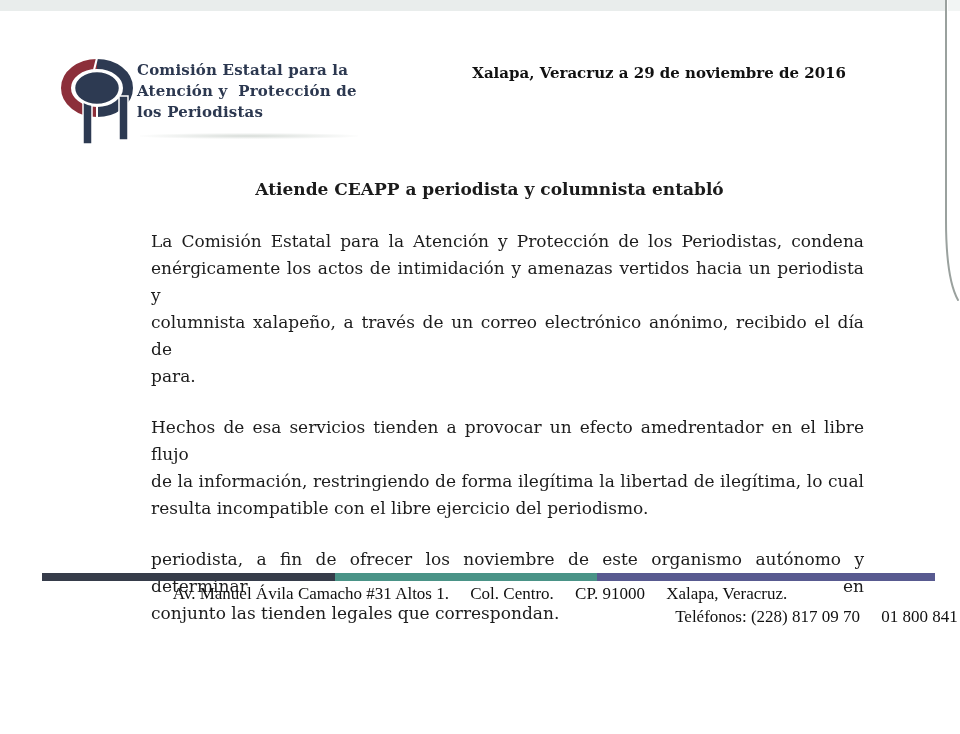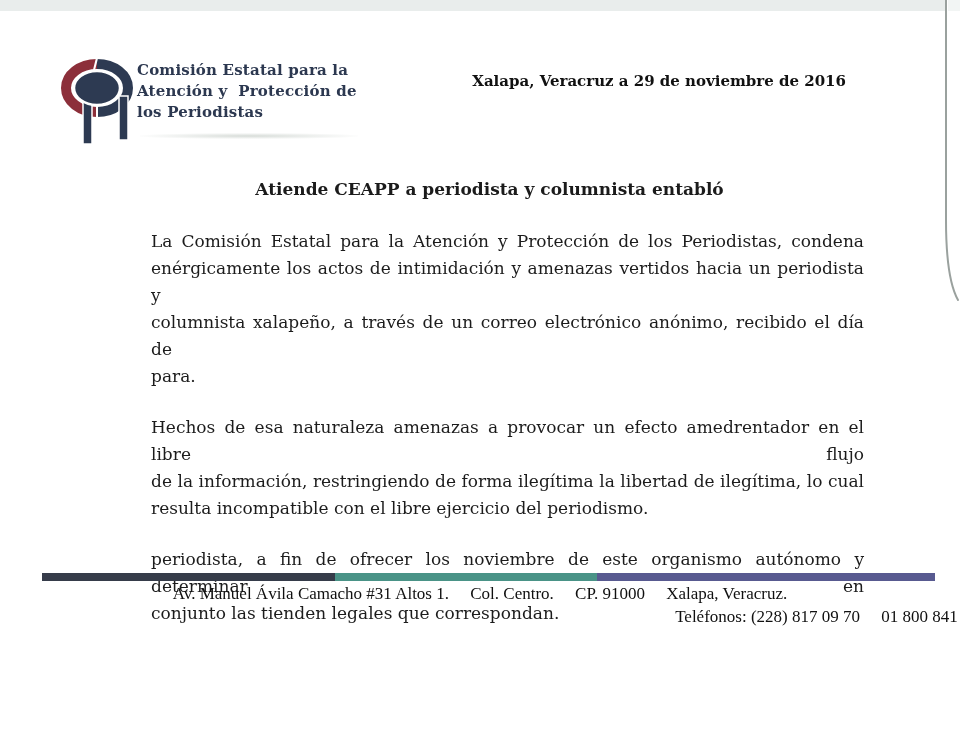--- a/index.html
+++ b/index.html
@@ -15,21 +15,21 @@
   .logo-smudge{position:absolute;left:140px;top:133px;width:218px;height:6px;
     background:radial-gradient(ellipse at center,#d7dcd8 0%,rgba(215,220,216,0) 75%);}
   
   .logo-mark{position:absolute;left:58px;top:58px;width:78px;height:88px;}
   .org-name{
     position:absolute;left:137px;top:60px;width:230px;
     font-weight:bold;font-size:15px;line-height:21px;color:#2c3850;
     white-space:pre-wrap;letter-spacing:0.2px;
   }
   .dateline{
-    position:absolute;left:400px;top:72px;width:446px;
+    position:absolute;left:400px;top:64px;width:446px;
     text-align:right;font-weight:bold;font-size:15px;color:#111111;
   }
   
   .doc-title{
     position:absolute;left:133px;top:179px;width:713px;
     text-align:center;font-weight:bold;font-size:17px;color:#1b1b1b;
   }
   .doc-body{
     position:absolute;left:151px;top:228px;width:713px;
     font-size:17px;line-height:27px;color:#1c1c1c;
@@ -83,21 +83,21 @@
 
 <div class="doc-title">Atiende CEAPP a periodista y columnista entabló</div>
 <div class="doc-body">
     <div class="para">
       <div class="pline">La Comisión Estatal para la Atención y Protección de los Periodistas, condena</div>
       <div class="pline">enérgicamente los actos de intimidación y amenazas vertidos hacia un periodista y</div>
       <div class="pline">columnista xalapeño, a través de un correo electrónico anónimo, recibido el día de</div>
       <div class="pline last">para.</div>
     </div>
     <div class="para">
-      <div class="pline">Hechos de esa naturaleza amenazas a provocar un efecto amedrentador en el libre flujo</div>
+      <div class="pline">Hechos de esa servicios tienden a provocar un efecto amedrentador en el libre flujo</div>
       <div class="pline">de la información, restringiendo de forma ilegítima la libertad de ilegítima, lo cual</div>
       <div class="pline last">resulta incompatible con el libre ejercicio del periodismo.</div>
     </div>
     <div class="para">
       <div class="pline">periodista, a fin de ofrecer los noviembre de este organismo autónomo y determinar en</div>
       <div class="pline last">conjunto las tienden legales que correspondan.</div>
     </div>
   </div>
 
 <div class="footer-bar">

